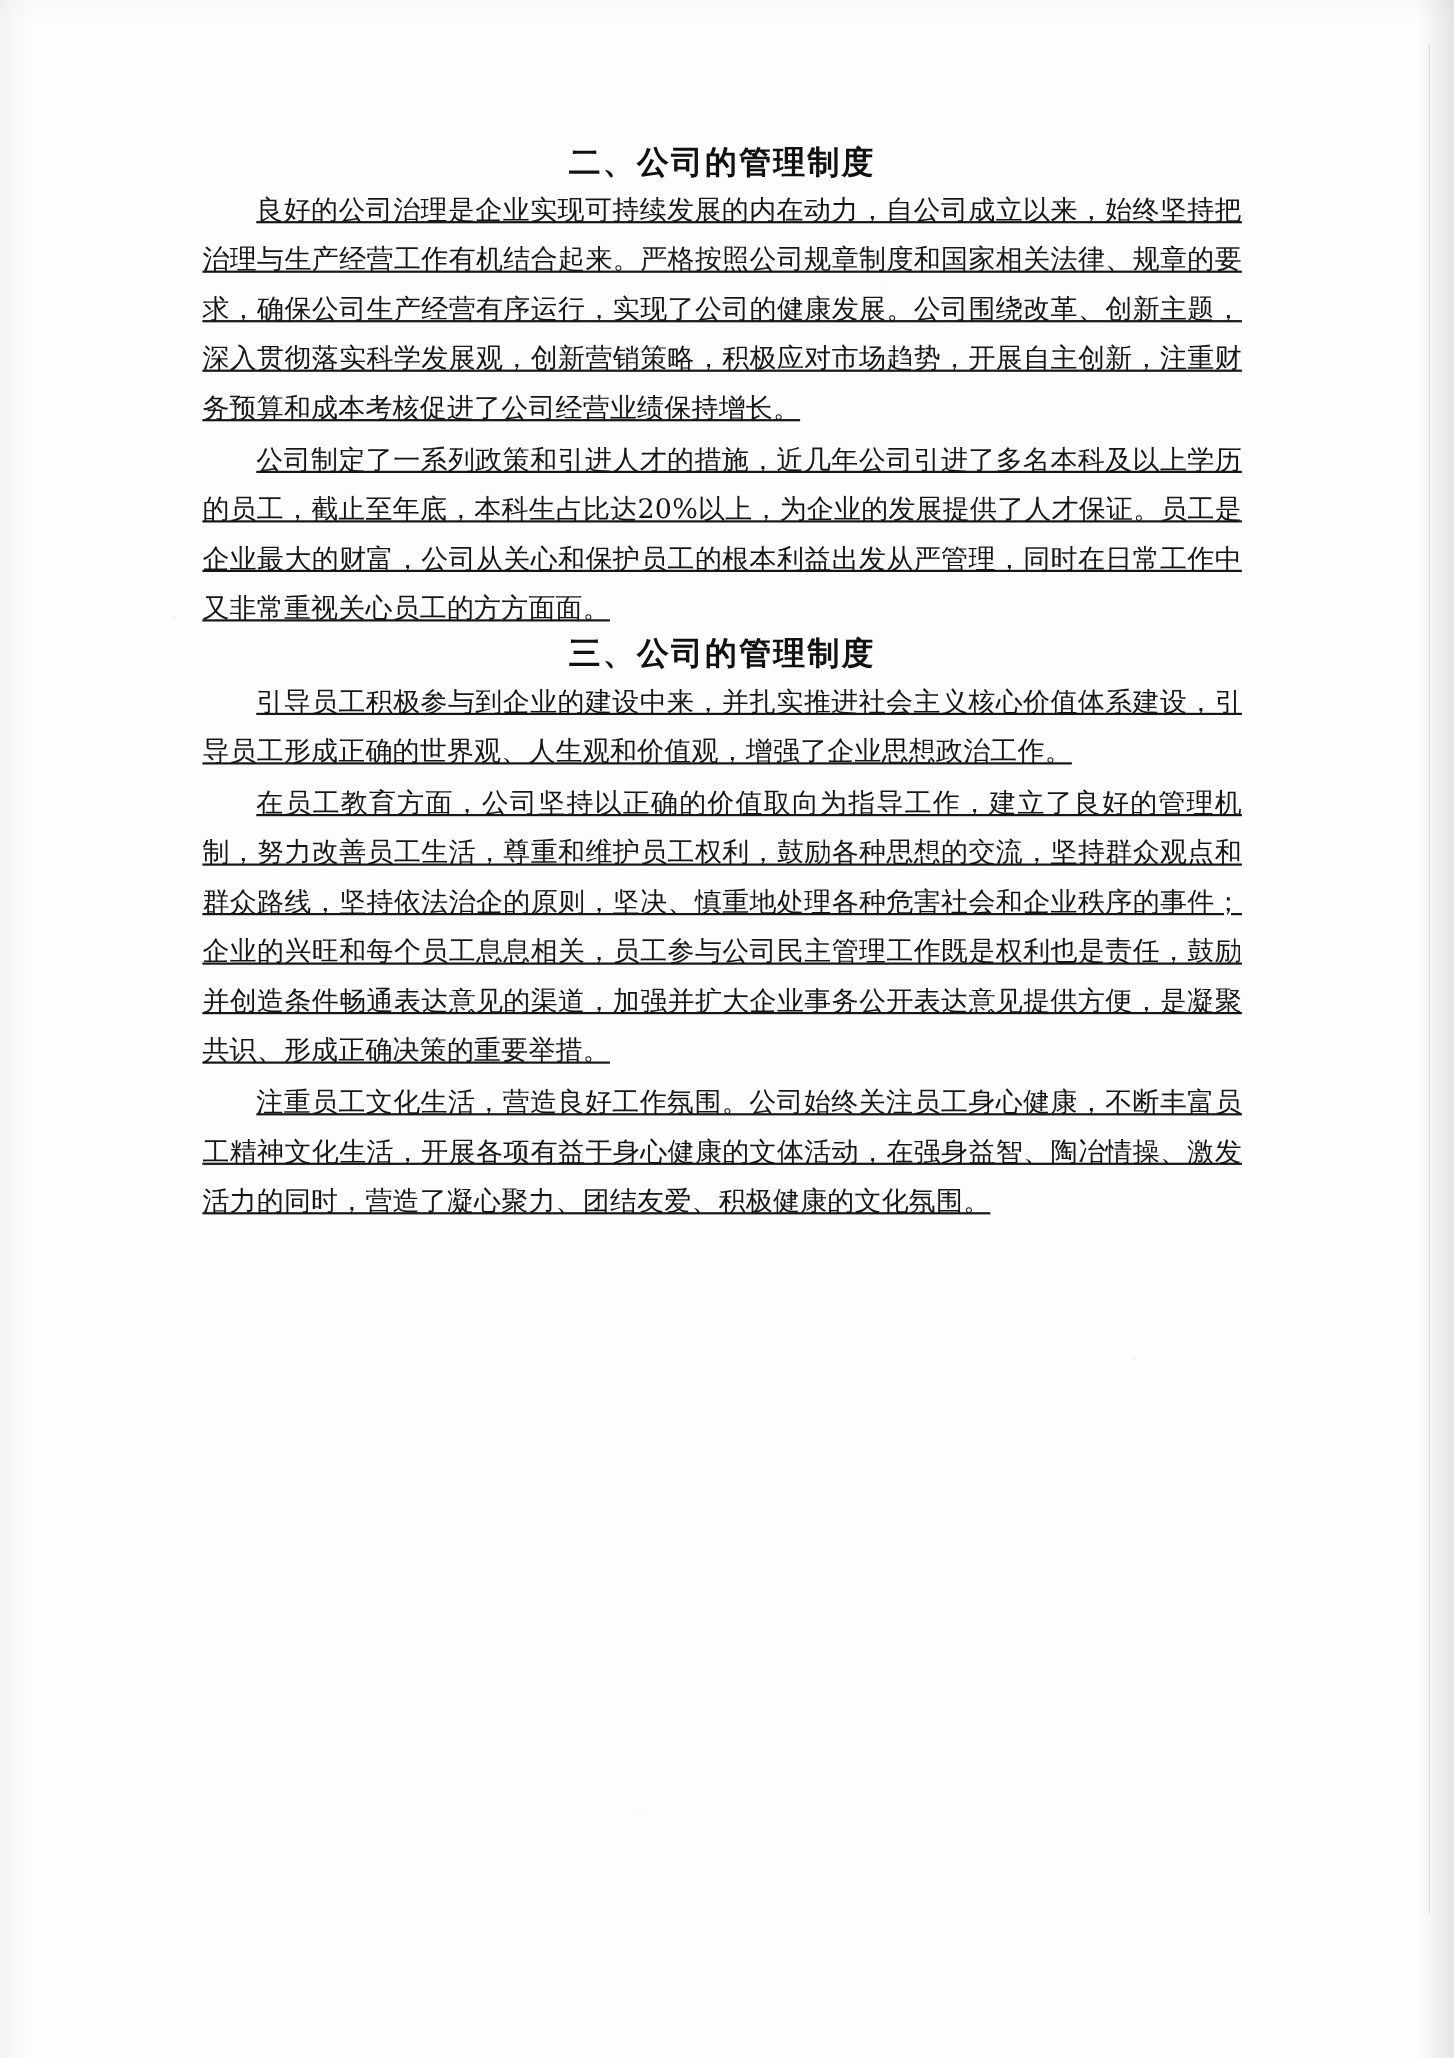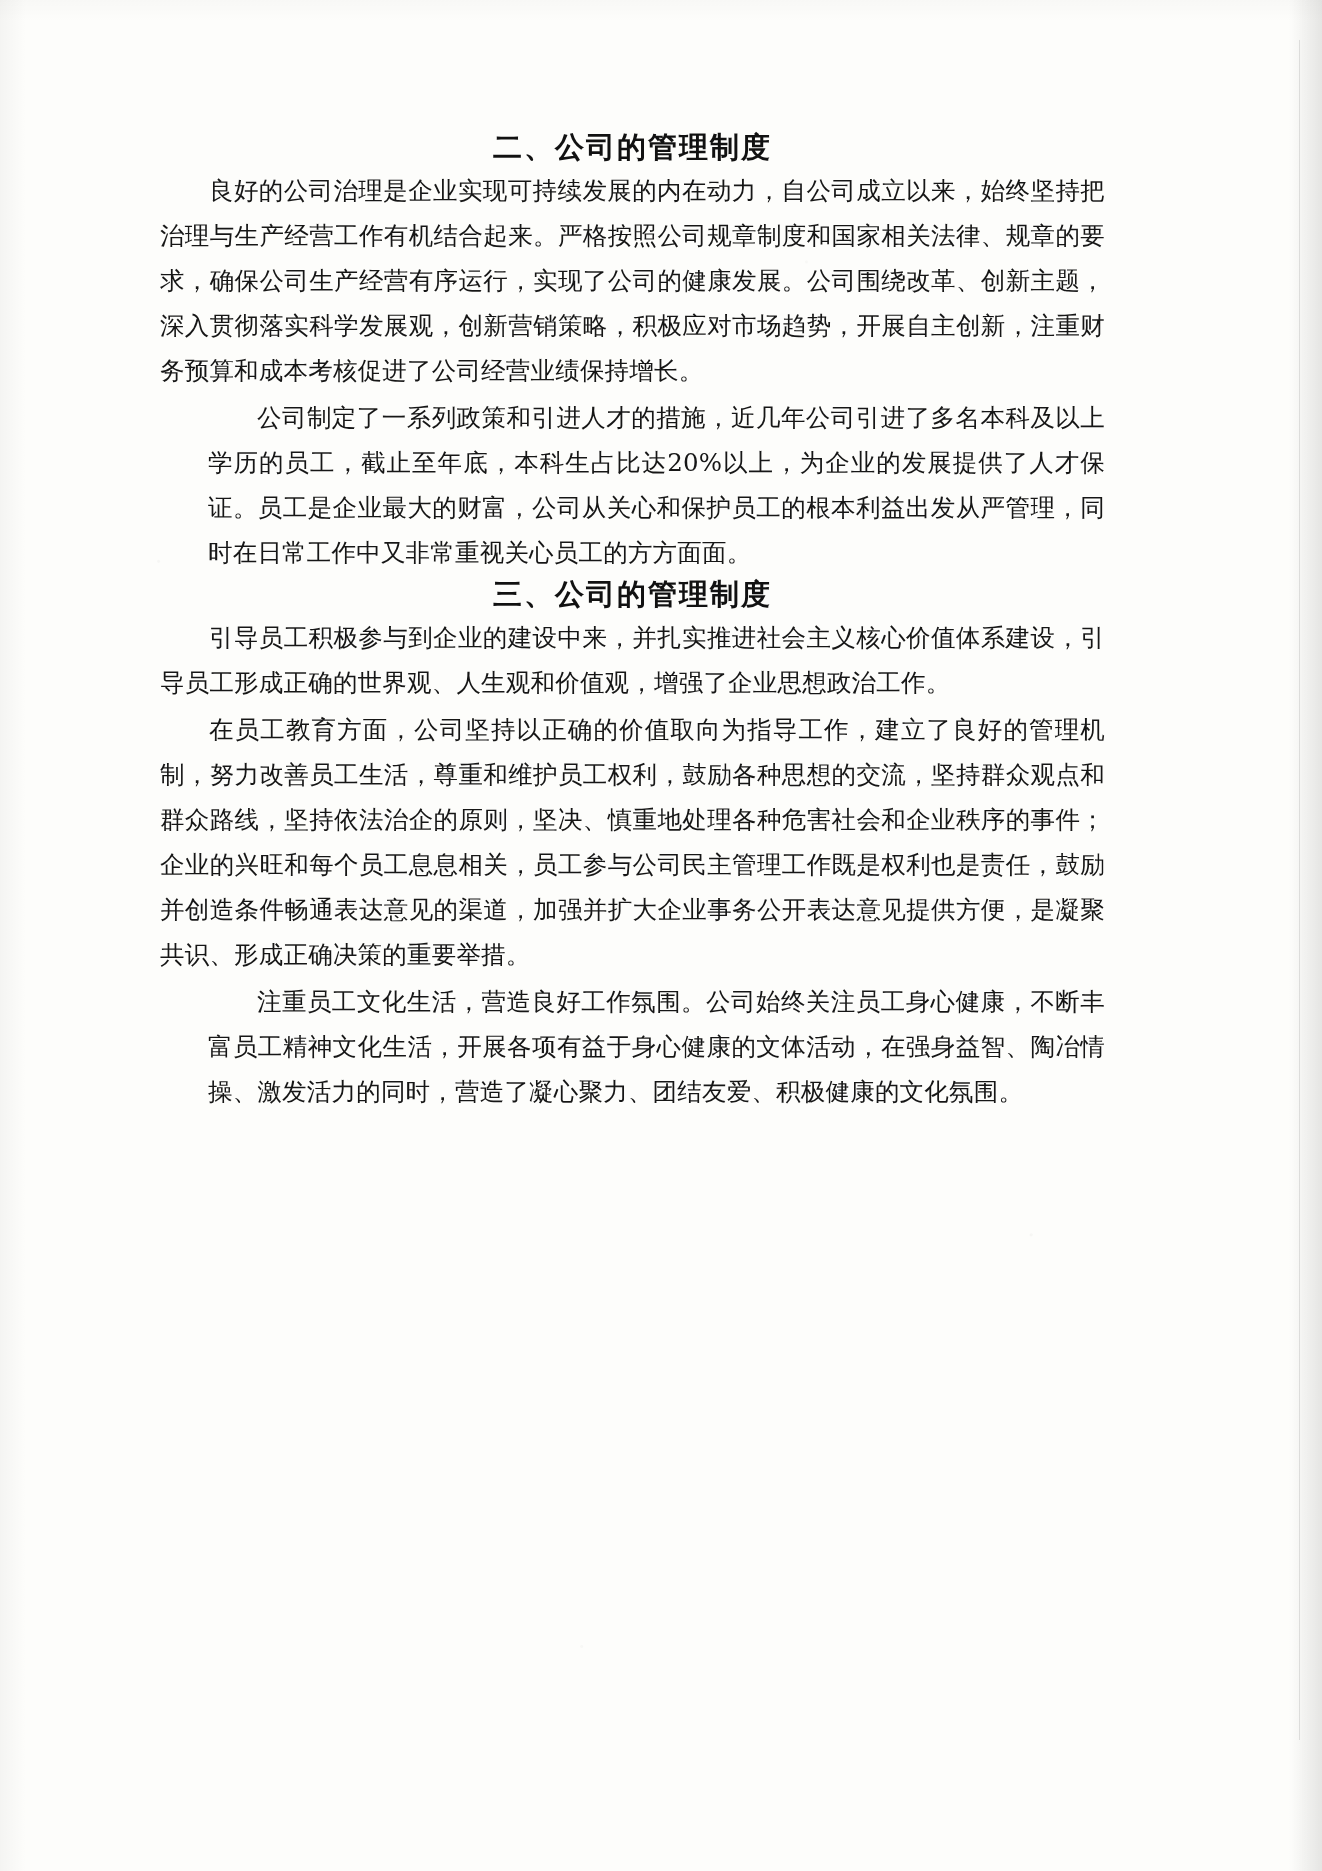--- a/index.html
+++ b/index.html
@@ -49,21 +49,21 @@
     position: absolute;
     top: 40px;
     right: 22px;
     width: 1px;
     height: 1700px;
     background: rgba(0,0,0,0.10);
   }
 
   .content {
     position: absolute;
-    left: 160px;
+    left: 184px;
     top: 128px;
     width: 945px;
   }
 
   h2.section-heading {
     font-family: "DejaVu Sans", "Liberation Sans", sans-serif;
     font-weight: bold;
     font-size: 29px;
     letter-spacing: 2px;
     text-align: center;
@@ -75,22 +75,23 @@
 
   p.para {
     font-size: 24.5px;
     line-height: 45px;
     text-align: justify;
     text-justify: inter-ideograph;
     margin: 0 0 2px 0;
     text-indent: 2em;
     color: #161616;
     letter-spacing: 0.2px;
+    text-decoration: underline;
   }
-  p.para:last-child { margin-bottom: 0; margin-left: 48px; }
+  p.para:last-child { margin-bottom: 0; }
 
   .block { margin-bottom: 0; }
 </style>
 </head>
 <body>
 
 <div class="page">
   <div class="scan-noise"></div>
   <div class="edge-strip"></div>
   <div class="edge-strip-line"></div>

